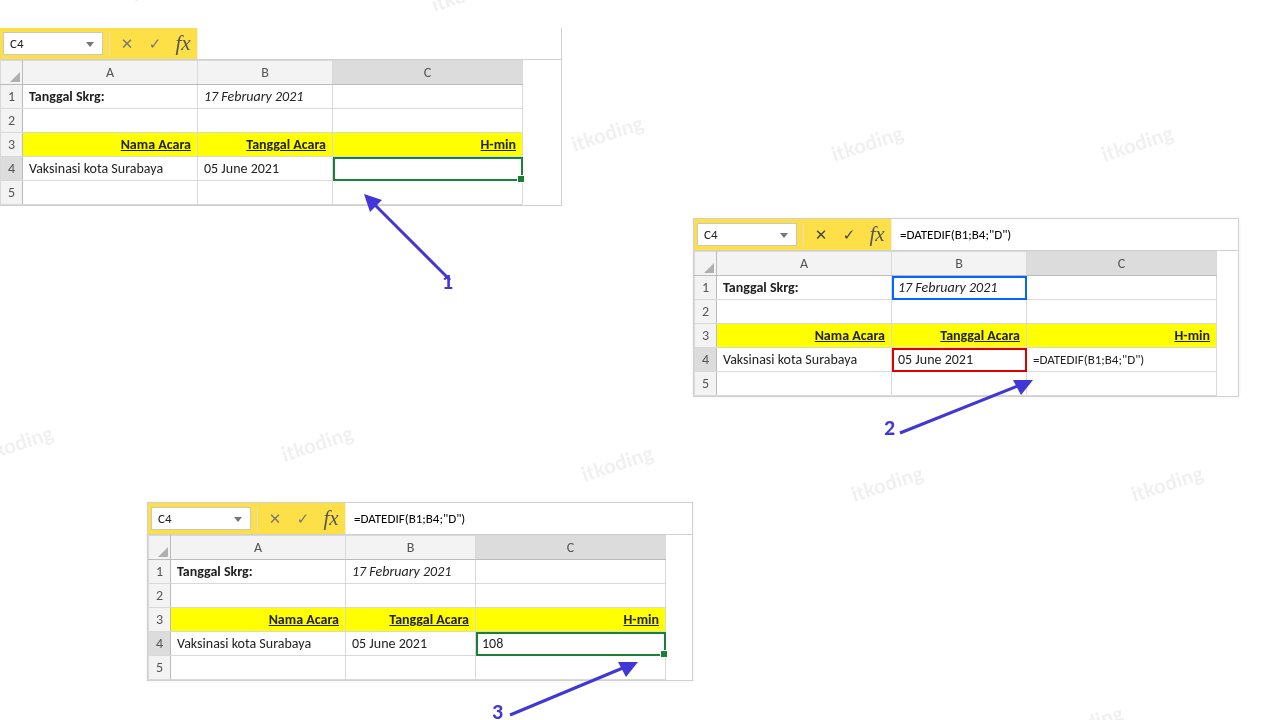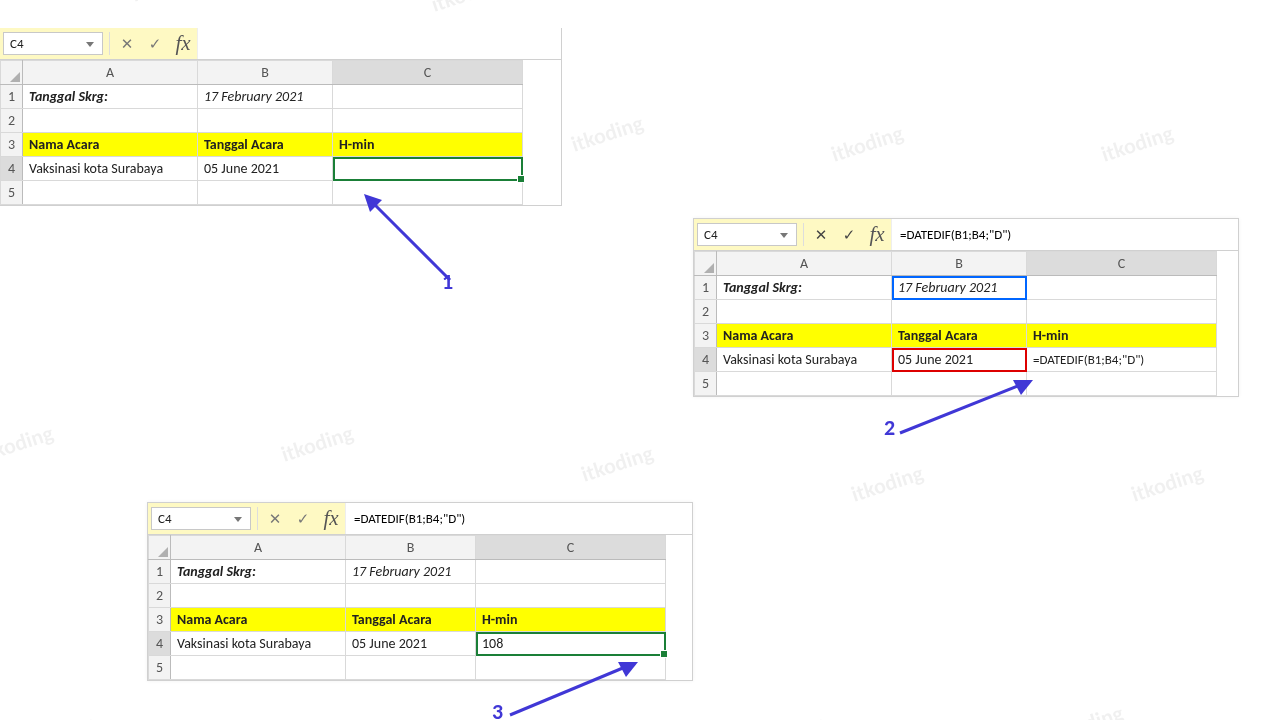--- a/index.html
+++ b/index.html
@@ -33,21 +33,21 @@
     box-shadow: 0 0 4px rgba(0,0,0,0.05);
   }
   .panel.noshadow { box-shadow: none; }
 
   
   .fbar {
     display: flex;
     align-items: stretch;
     border-bottom: 1px solid #d0d0d0;
     height: 32px;
-    background: #fef9c3;
+    background: #fde047;
   }
   .namebox {
     width: 100px;
     border: 1px solid #c8c8c8;
     background: #fff;
     margin: 4px 3px;
     display: flex;
     align-items: center;
     padding: 0 6px;
     font-size: 13px;
@@ -115,24 +115,24 @@
     border-bottom:1px solid #bbb;
   }
   .rowhdr {
     background:#f3f3f3;
     text-align:center;
     color:#555;
     width:22px;
     border-right:1px solid #bbb;
   }
   .colhdr.sel, .rowhdr.sel { background:#dcdcdc; }
-  .yellow { background:#ffff00; font-weight:700; text-align:left; }
+  .yellow { background:#ffff00; font-weight:700; text-align:right;text-decoration:underline; }
   .right { text-align:left; }
   .italic { font-style: italic; }
-  .bolditalic { font-weight:700; font-style:italic; }
+  .bolditalic { font-weight:700; }
 
   .sel-cell {
     outline: 2px solid #1a7f37;
     outline-offset: -2px;
     position: relative;
   }
   .sel-cell::after {
     content:"";
     position:absolute; right:-3px; bottom:-3px;
     width:6px; height:6px; background:#1a7f37;

